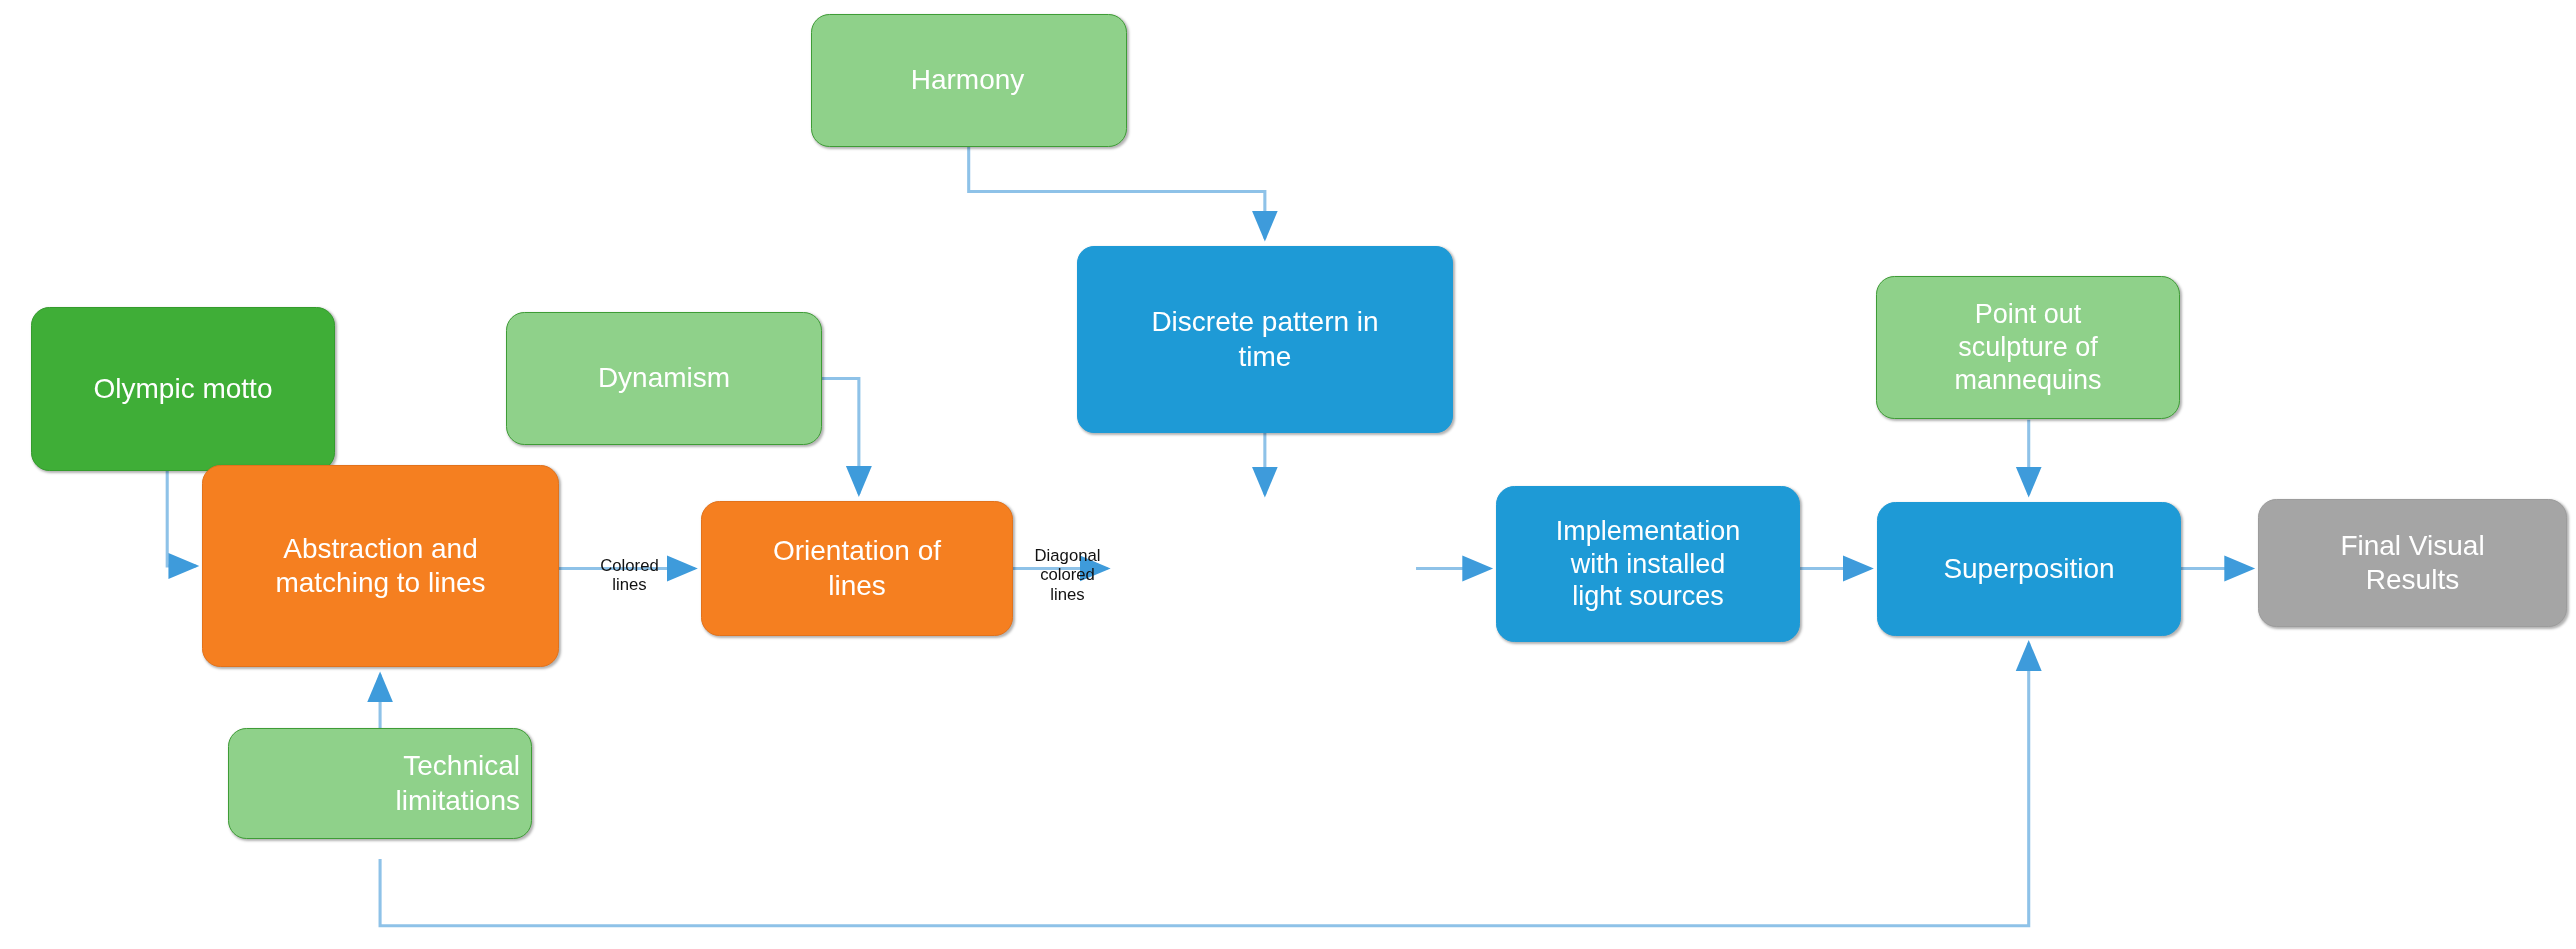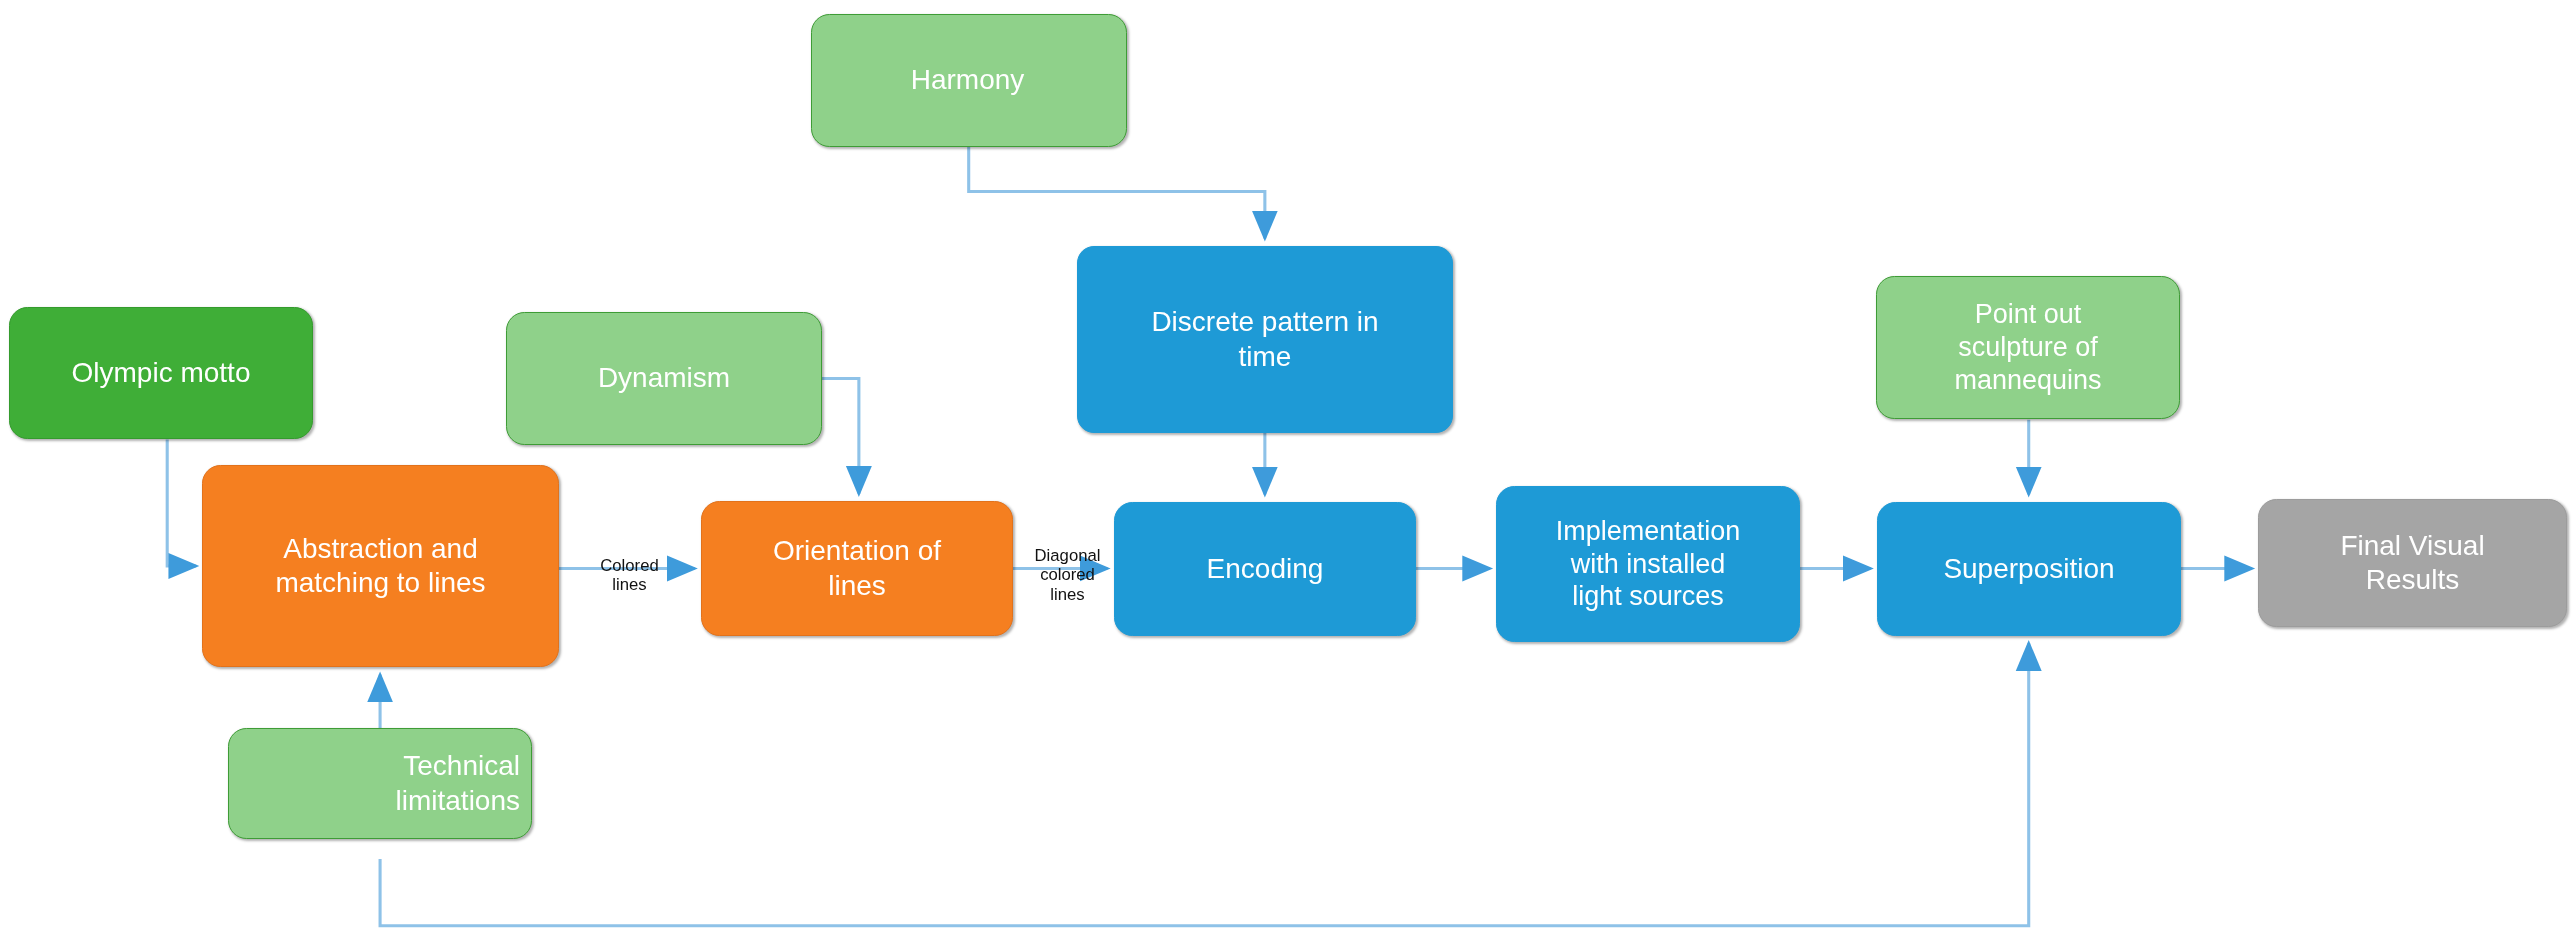--- a/index.html
+++ b/index.html
@@ -104,21 +104,21 @@
 
     <path d="M 2295 921 L 2415 921" fill="none" stroke="#8EC2E8" stroke-width="5" marker-end="url(#arrowhead)"></path>
 
     <path d="M 2917 921 L 3032 921" fill="none" stroke="#8EC2E8" stroke-width="5" marker-end="url(#arrowhead)"></path>
 
     <path d="M 3288 680 L 3288 801" fill="none" stroke="#8EC2E8" stroke-width="5" marker-end="url(#arrowhead)"></path>
 
     <path d="M 3534 921 L 3650 921" fill="none" stroke="#8EC2E8" stroke-width="5" marker-end="url(#arrowhead)"></path>
   </svg>
 
-  <div class="node n-green-dark" style="left:9px; top:307px; width:304px; height:132px; font-size:28px;">
+  <div class="node n-green-dark" style="left:31px; top:307px; width:304px; height:164px; font-size:28px;">
     <span class="node-label">Olympic motto</span>
   </div>
 
   <div class="node n-green-light" style="left:506px; top:312px; width:316px; height:133px; font-size:28px;">
     <span class="node-label">Dynamism</span>
   </div>
 
   <div class="node n-green-light" style="left:811px; top:13.6px; width:316px; height:133px; font-size:28px;padding-left:8px;">
     <span class="node-label">Harmony</span>
   </div>
@@ -131,23 +131,20 @@
   <div class="node n-orange" style="left:701px; top:501px; width:312px; height:135px; font-size:28px;">
     <span class="node-label">Orientation of
 lines</span>
   </div>
 
   <div class="node n-blue" style="left:1077px; top:246px; width:376px; height:187px; font-size:28px;border-radius:17px;">
     <span class="node-label">Discrete pattern in
 time</span>
   </div>
 
-  <div class="node n-blue" style="left:1114px; top:502px; width:302px; height:134px; font-size:28px;">
-    <span class="node-label">Encoding</span>
-  </div>
 
   <div class="node n-blue" style="left:1496px; top:486px; width:304px; height:156px; font-size:27px;">
     <span class="node-label">Implementation
 with installed
 light sources</span>
   </div>
 
   <div class="node n-green-light" style="left:1876px; top:276px; width:304px; height:143px; font-size:27px;">
     <span class="node-label">Point out
 sculpture of

